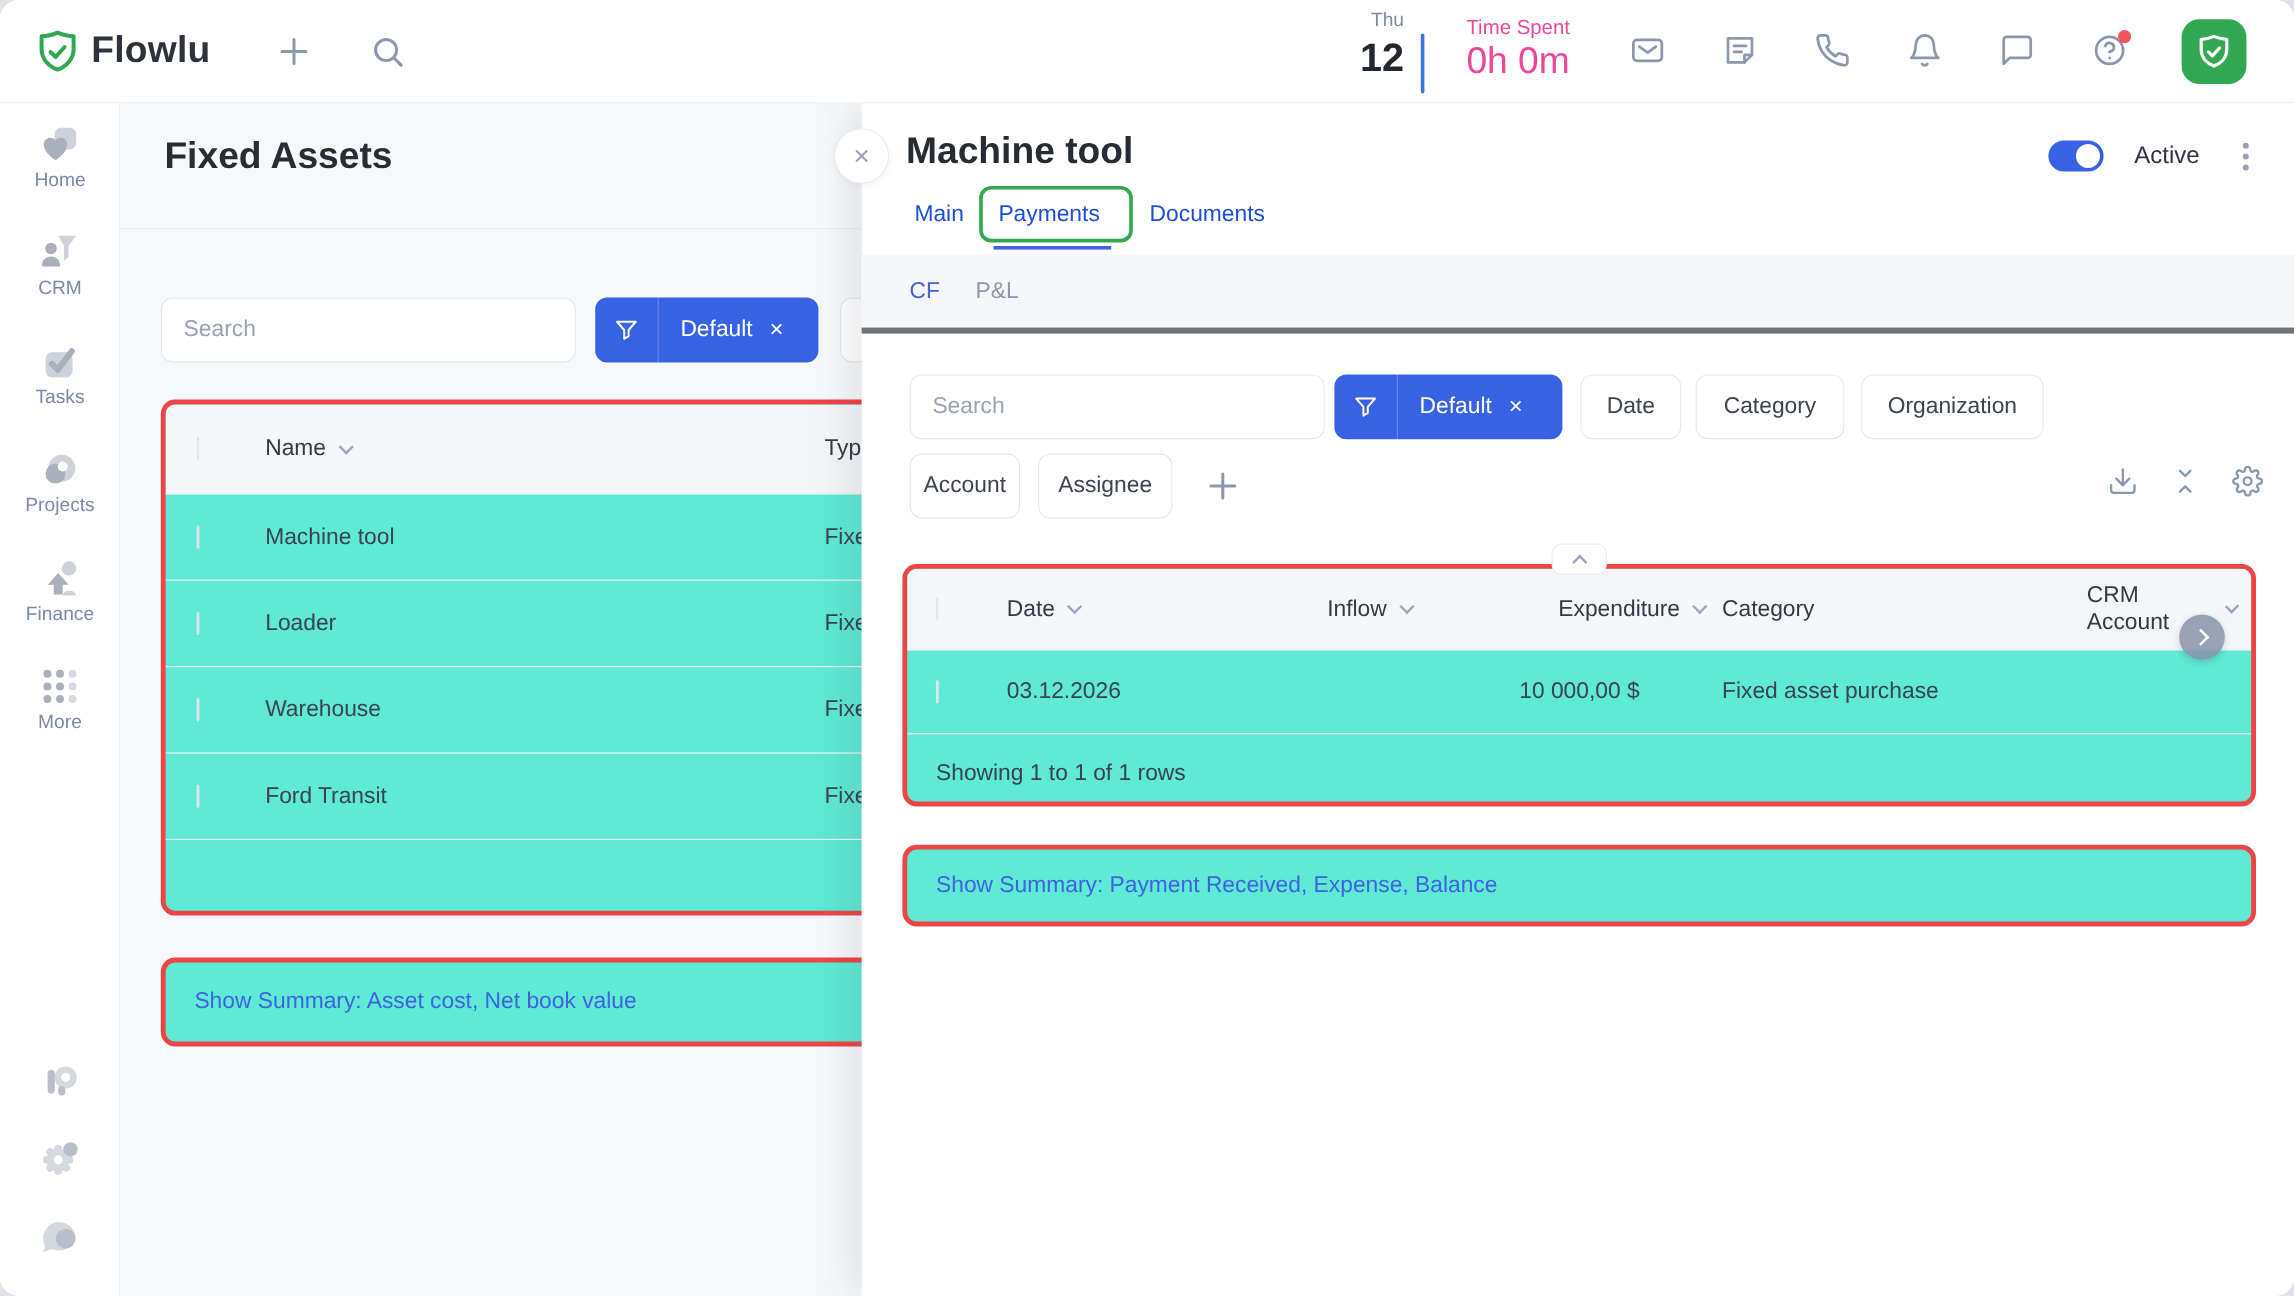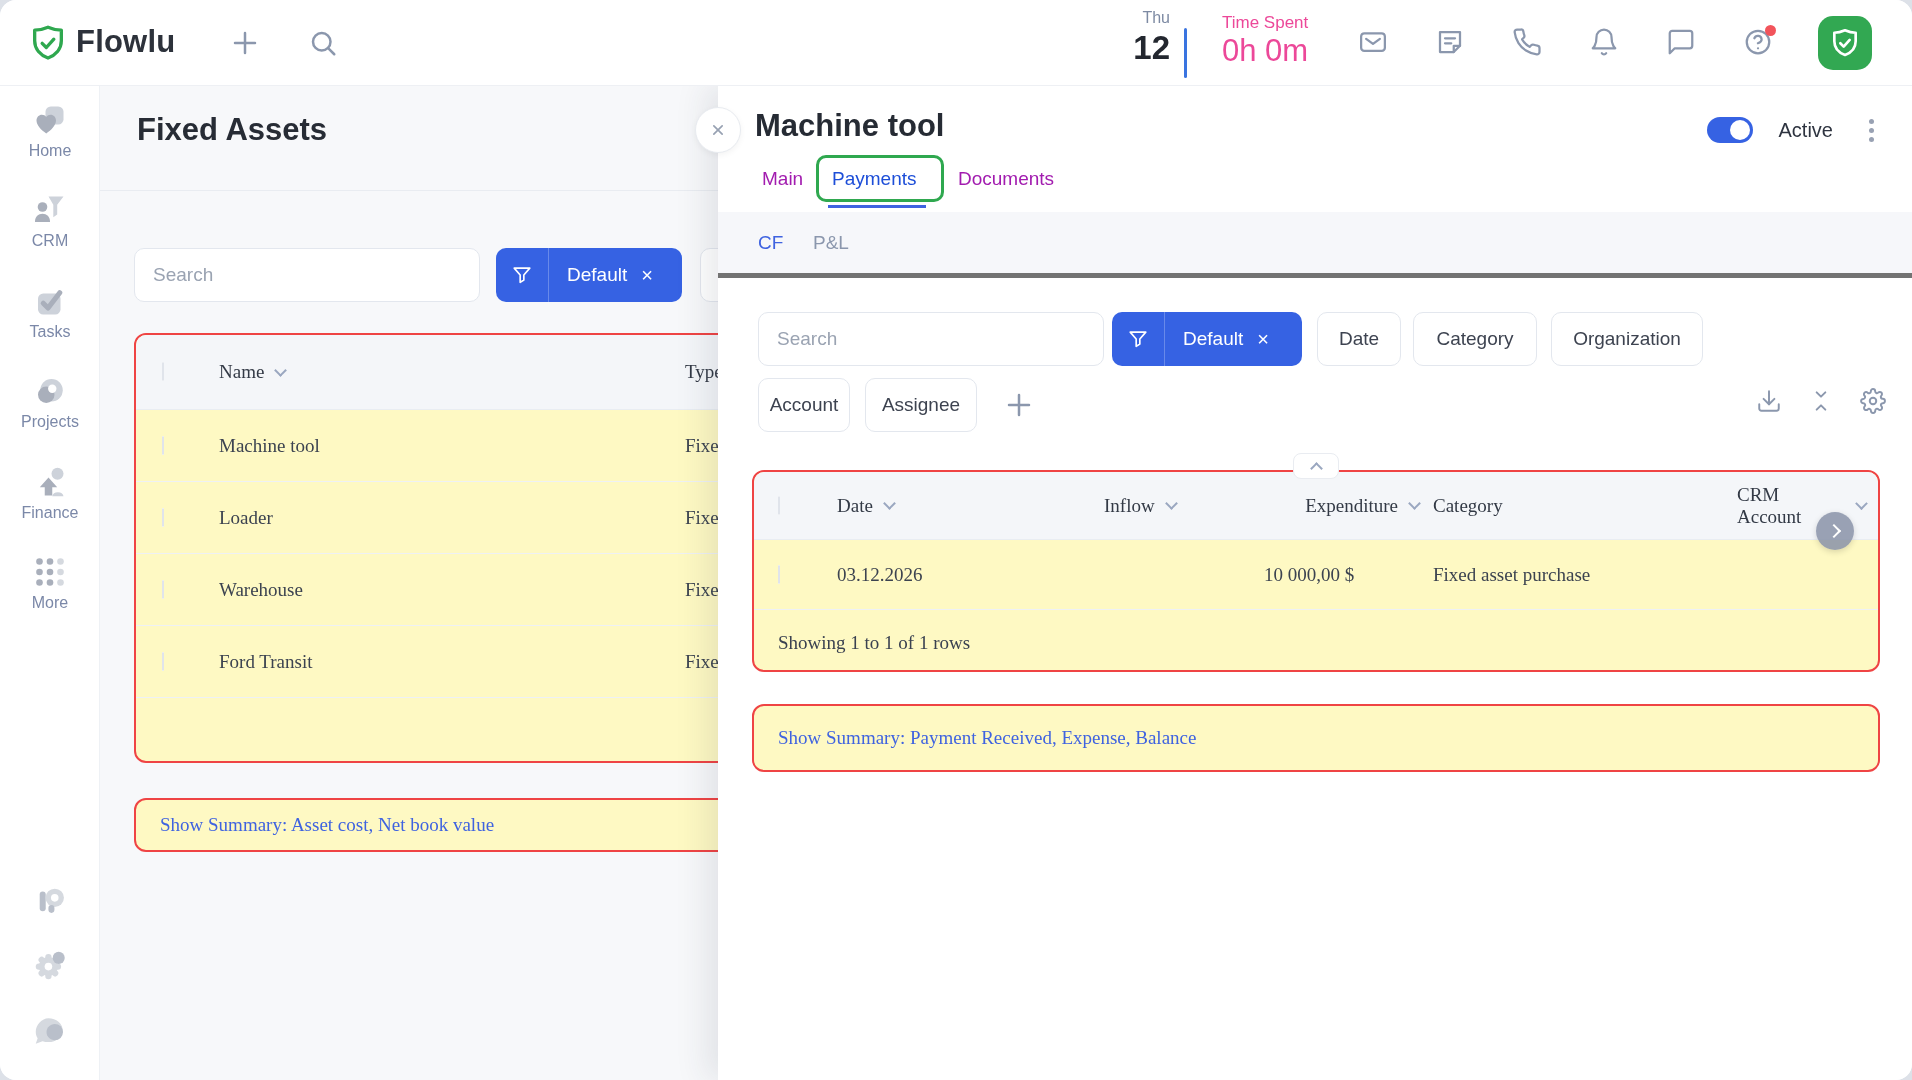--- a/index.html
+++ b/index.html
@@ -66,52 +66,52 @@
   .btn-blue .vsep { width:1px; height:54px; background:rgba(255,255,255,.25); }
   .btn-blue .lbl { padding:0 14px 0 18px; }
   .btn-blue .x { padding-right:18px; font-size:20px; line-height:1; }
   .assets-filter { position:absolute; left:396px; top:162px; width:186px; }
   .btn-white {
     height:54px; background:#fff; border:1px solid #e3e7ee; border-radius:10px;
     display:flex; align-items:center; justify-content:center; font-size:19px; color:#3d4350; cursor:pointer;
   }
   .assets-extra-btn { position:absolute; left:600px; top:162px; width:80px; }
 
-  .card { background:#fef9c3; border:2px solid #ef4444; border-radius:12px;font-family:Liberation Serif, serif; }
+  .card { background:#5eead4; border:4px solid #ef4444; border-radius:12px; }
   .assets-table { position:absolute; left:34px; top:247px; width:606px; height:430px; overflow:hidden; }
   .atable-header { display:grid; grid-template-columns:60px 489px 1fr; align-items:center; height:75px; background:#f4f6f9; border-bottom:1px solid #e9edf2; }
   .atable-row { display:grid; grid-template-columns:60px 489px 1fr; align-items:center; height:72px; border-bottom:1px solid #eef1f5; }
   .checkbox { width:26px; height:26px; border:1px solid #e0e4eb; border-radius:7px; background:#fff; }
   .cb-cell { padding-left:26px; }
   .th { font-size:19px; color:#333a46; display:flex; align-items:center; gap:12px; }
   .td { font-size:19px; color:#3c4350; }
   .pad-name { padding-left:23px; }
   .caret { width:9px; height:9px; border-right:2px solid #9aa7c0; border-bottom:2px solid #9aa7c0; transform:rotate(45deg); margin-top:-4px; }
   .table-footer { display:flex; align-items:center; height:66px; padding-left:24px; font-size:19px; color:#3a4150; }
   .summary-card { position:absolute; display:flex; align-items:center; padding-left:24px; font-size:19px; }
-  .assets-summary { left:34px; top:712px; width:606px; height:54px; }
+  .assets-summary { left:34px; top:712px; width:606px; height:74px; }
   .link-blue { color:#3f63e0; cursor:pointer; }
 
   
   .detail-panel { position:absolute; left:618px; top:0; right:0; bottom:0; background:#fff; box-shadow:-12px 0 30px rgba(40,50,70,.10); z-index:10; }
   .close-btn {
     position:absolute; left:-23px; top:21px; width:46px; height:46px; border-radius:50%;
     background:#fff; border:1px solid #e8ebf0; box-shadow:0 2px 6px rgba(0,0,0,.05);
     display:flex; align-items:center; justify-content:center; cursor:pointer; z-index:12;
   }
   .close-btn svg { width:20px; height:20px; stroke:#97a1b2; stroke-width:2; stroke-linecap:round; }
   .detail-title { position:absolute; left:37px; top:22px; font-size:31px; font-weight:700; color:#262b34; }
   .detail-head-right { position:absolute; right:28px; top:21px; height:46px; display:flex; align-items:center; gap:26px; }
   .toggle { width:46px; height:26px; border-radius:13px; background:#3662e3; position:relative; cursor:pointer; }
   .toggle .knob { position:absolute; top:3px; right:3px; width:20px; height:20px; border-radius:50%; background:#fff; }
   .active-label { font-size:20px; color:#2e3440; }
   .kebab { display:flex; flex-direction:column; gap:4px; padding:4px 10px; cursor:pointer; }
   .kebab i { width:5px; height:5px; border-radius:50%; background:#98a1b3; }
 
-  .tab { position:absolute; top:82px; font-size:19px; color:#a21caf; cursor:pointer; }
+  .tab { position:absolute; top:82px; font-size:19px; color:#1d4ed8; cursor:pointer; }
   .tab.active { color:#1d4ed8; }
   .tab-main { left:44px; }
   .tab-payments { left:114px; }
   .tab-docs { left:240px; }
   .tab-underline { position:absolute; left:110px; top:119px; width:98px; height:3px; background:#3f63e0; }
   .tab-highlight { position:absolute; left:98px; top:69px; width:128px; height:47px; border:3px solid #2fa84f; border-radius:10px; z-index:13; }
 
   .subtab-band { position:absolute; left:0; right:0; top:126px; height:66px; background:#f6f7fa; border-bottom:5px solid #737373; }
   .subtab { position:absolute; top:20px; font-size:19px; cursor:pointer; }
   .subtab-cf { left:40px; color:#3f63e0; font-weight:500; }

